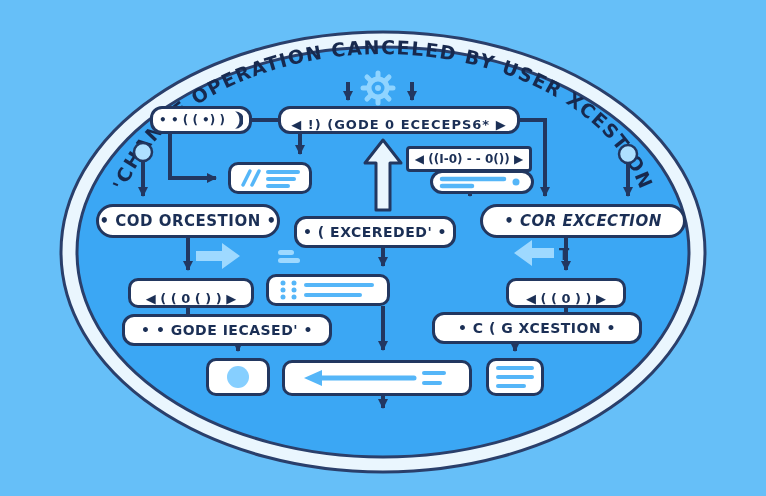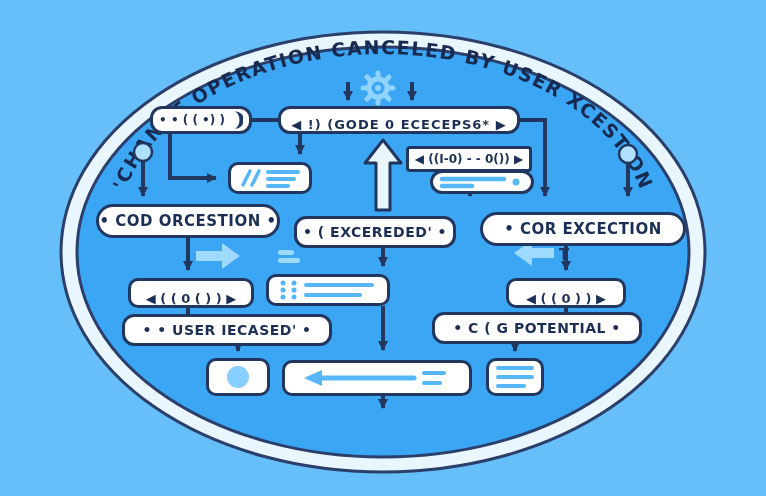--- a/index.html
+++ b/index.html
@@ -130,21 +130,21 @@
   </div>
 
   <div class="box fs15 ls05" style="left:96px; top:204px; width:184px; height:34px;">
     <span>• COD ORCESTION •</span>
   </div>
 
   <div class="box fs14 ls05" style="left:294px; top:216px; width:162px; height:32px;">
     <span>• ( EXCEREDED' •</span>
   </div>
 
-  <div class="box fs15 ls05" style="left:480px; top:212px; width:206px; height:34px;">
+  <div class="box fs15 ls05" style="left:480px; top:204px; width:206px; height:34px;font-style:italic;">
     <span>• COR EXCECTION</span>
   </div>
 
   <div class="box fs13" style="left:128px; top:278px; width:126px; height:30px; border-radius:10px;">
     <span>◀ ( ( 0 ( ) ) ▶</span>
   </div>
 
   <div class="box" style="left:266px; top:274px; width:124px; height:32px; border-radius:10px;">
     <svg class="icon-svg" width="104" height="22" viewBox="0 0 104 22">
       <g fill="#55B6F8">
@@ -160,25 +160,25 @@
         <line x1="30" y1="16" x2="84" y2="16" stroke-width="4"></line>
       </g>
     </svg>
   </div>
 
   <div class="box fs13" style="left:506px; top:278px; width:120px; height:30px; border-radius:10px;">
     <span>◀ ( ( 0 ) ) ▶</span>
   </div>
 
   <div class="box fs14 ls05" style="left:122px; top:314px; width:210px; height:32px;">
-    <span>• • USER IECASED' •</span>
+    <span>• • GODE IECASED' •</span>
   </div>
 
   <div class="box fs14 ls05" style="left:432px; top:312px; width:210px; height:32px;">
-    <span>• C ( G POTENTIAL •</span>
+    <span>• C ( G XCESTION •</span>
   </div>
 
   <div class="box" style="left:206px; top:358px; width:64px; height:38px; border-radius:10px;">
     <svg class="icon-svg" width="30" height="30" viewBox="0 0 30 30">
       <circle cx="15" cy="15" r="11" fill="#86CFFF"></circle>
     </svg>
   </div>
 
   <div class="box" style="left:282px; top:360px; width:190px; height:36px; border-radius:10px;">
     <svg class="icon-svg" width="170" height="22" viewBox="0 0 170 22">

